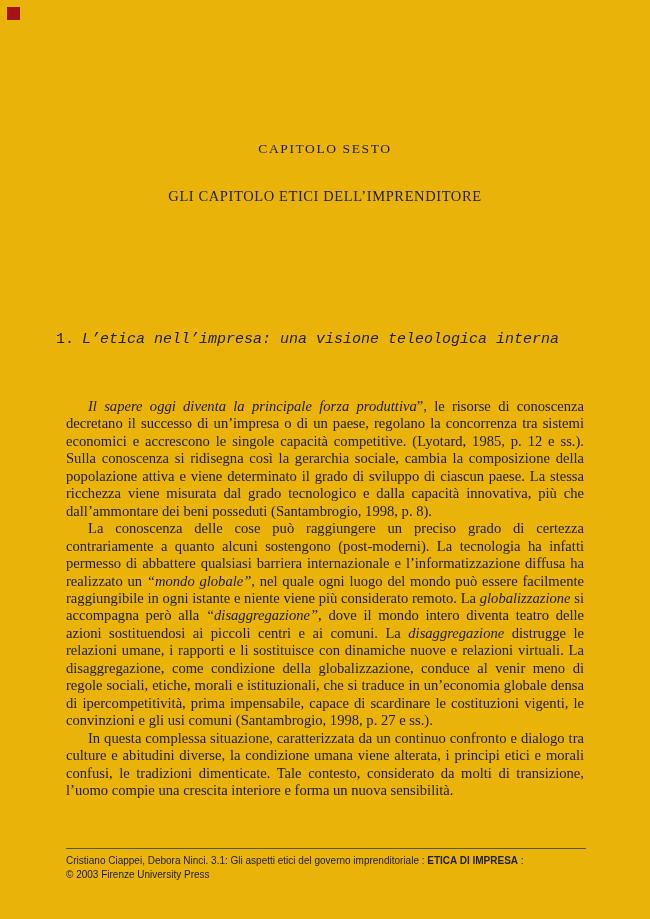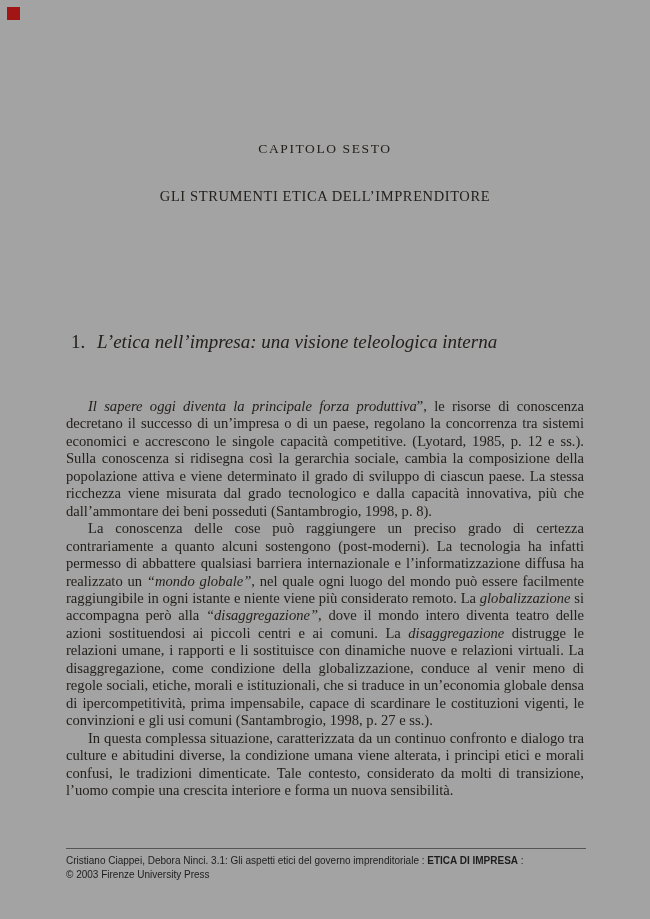--- a/index.html
+++ b/index.html
@@ -17,22 +17,23 @@
     width:13px; height:13px;
     background:#a31515;
   }
   .chapter-head {
     position:absolute; top:141px; left:0; width:100%;
     text-align:center;
   }
   .kicker { font-size:13.5px; letter-spacing:1.6px; }
   .chapter-title { margin-top:31px; font-size:14.5px; letter-spacing:0.6px; }
   .section-heading {
-    position:absolute; top:331px; left:71px; width:518px;
-    font-size:19px;
+    position:absolute; top:331px; left:56px; width:518px;
+    font-size:15px;
+    font-family:Liberation Mono, monospace;
   }
   .section-heading .num { display:inline-block; width:26px; font-style:normal; }
   .section-heading .title { font-style:italic; }
   .body-text {
     position:absolute; top:358px; left:66px; width:518px;
     font-size:14.6px; line-height:17.45px;
     text-align:justify;
     margin-top:40px;
   }
   .body-text p { margin:0; text-indent:22px; }
@@ -44,27 +45,27 @@
     margin:0 0 5px 0;
   }
   .footer-line {
     font-size:10px; line-height:13.9px; color:#1d1d1d;
     font-family:"Liberation Sans","DejaVu Sans",sans-serif;
   }
 </style>
 </head>
 <body>
 
-<div class="page" style="background: #a3a3a3;">
+<div class="page" style="background: #eab308;">
 
   <div class="marker" style="background: rgb(163, 21, 21);"></div>
 
   <div class="chapter-head">
     <div class="kicker">CAPITOLO SESTO</div>
-    <div class="chapter-title">GLI STRUMENTI ETICA DELL’IMPRENDITORE</div>
+    <div class="chapter-title">GLI CAPITOLO ETICI DELL’IMPRENDITORE</div>
   </div>
 
   <div class="section-heading">
     <span class="num">1.</span><span class="title">L’etica nell’impresa: una visione teleologica interna</span>
   </div>
 
   <div class="body-text">
       <p><span style="font-style: italic;">Il sapere oggi diventa la principale forza produttiva</span><span>”, le risorse di conoscenza decretano il successo di un’impresa o di un paese, regolano la concorrenza tra sistemi economici e accrescono le singole capacità competitive. (Lyotard, 1985, p. 12 e ss.). Sulla conoscenza si ridisegna così la gerarchia sociale, cambia la composizione della popolazione attiva e viene determinato il grado di sviluppo di ciascun paese. La stessa ricchezza viene misurata dal grado tecnologico e dalla capacità innovativa, più che dall’ammontare dei beni posseduti (Santambrogio, 1998, p. 8).</span></p>
       <p><span>La conoscenza delle cose può raggiungere un preciso grado di certezza contrariamente a quanto alcuni sostengono (post-moderni). La tecnologia ha infatti permesso di abbattere qualsiasi barriera internazionale e l’informatizzazione diffusa ha realizzato un </span><span style="font-style: italic;">“mondo globale”</span><span>, nel quale ogni luogo del mondo può essere facilmente raggiungibile in ogni istante e niente viene più considerato remoto. La </span><span style="font-style: italic;">globalizzazione</span><span> si accompagna però alla </span><span style="font-style: italic;">“disaggregazione”</span><span>, dove il mondo intero diventa teatro delle azioni sostituendosi ai piccoli centri e ai comuni. La </span><span style="font-style: italic;">disaggregazione</span><span> distrugge le relazioni umane, i rapporti e li sostituisce con dinamiche nuove e relazioni virtuali. La disaggregazione, come condizione della globalizzazione, conduce al venir meno di regole sociali, etiche, morali e istituzionali, che si traduce in un’economia globale densa di ipercompetitività, prima impensabile, capace di scardinare le costituzioni vigenti, le convinzioni e gli usi comuni (Santambrogio, 1998, p. 27 e ss.).</span></p>
       <p><span>In questa complessa situazione, caratterizzata da un continuo confronto e dialogo tra culture e abitudini diverse, la condizione umana viene alterata, i principi etici e morali confusi, le tradizioni dimenticate. Tale contesto, considerato da molti di transizione, l’uomo compie una crescita interiore e forma un nuova sensibilità.</span></p>

